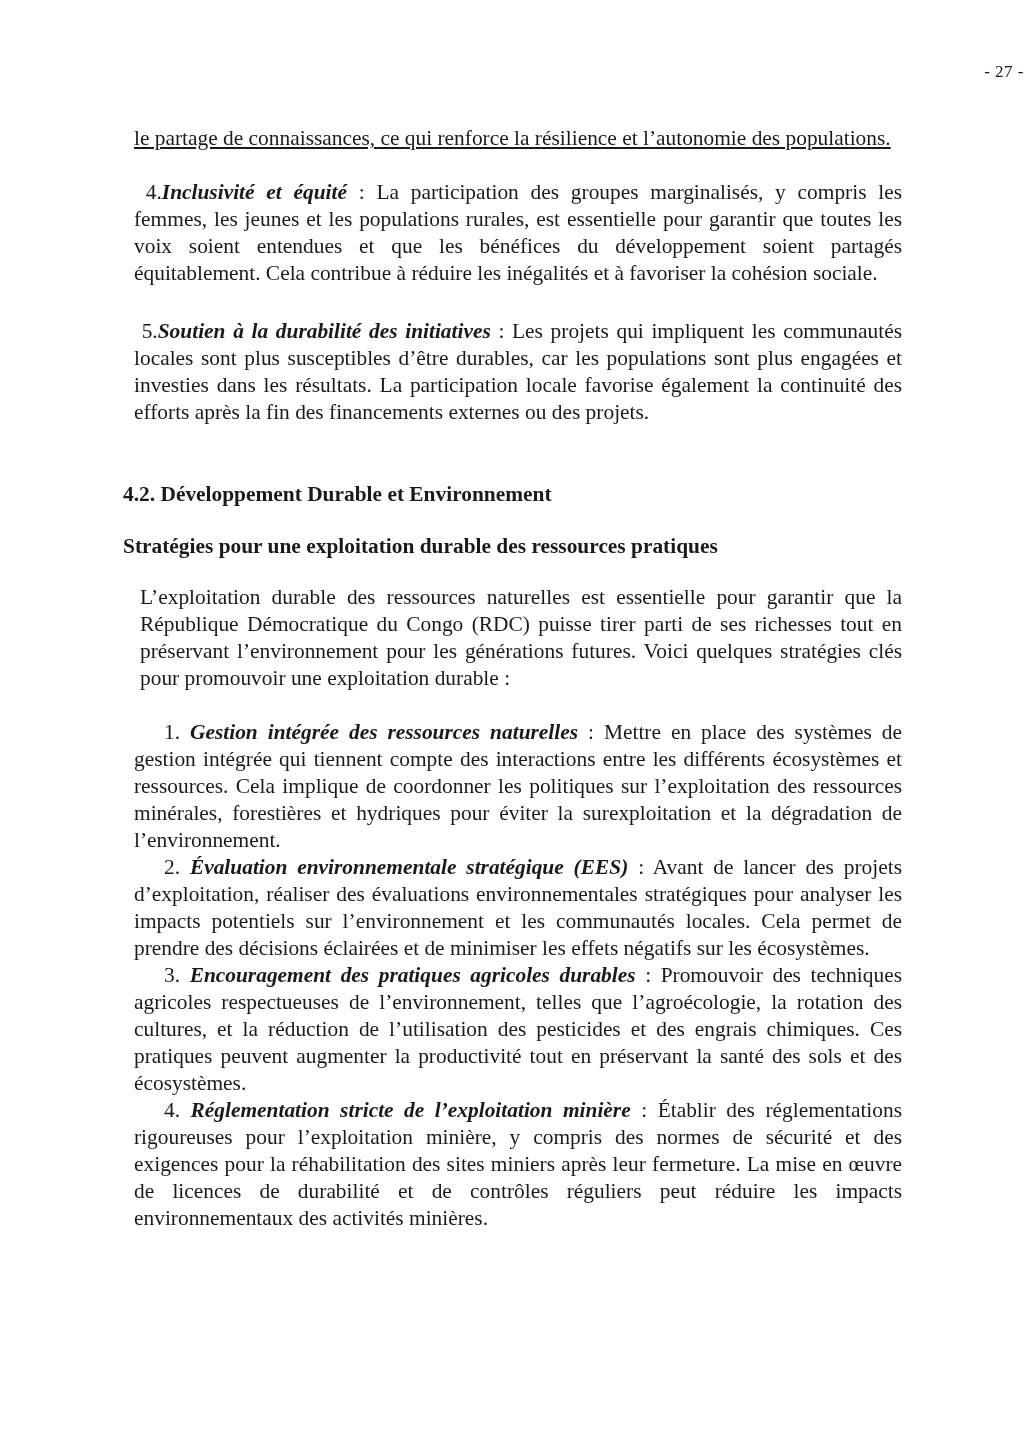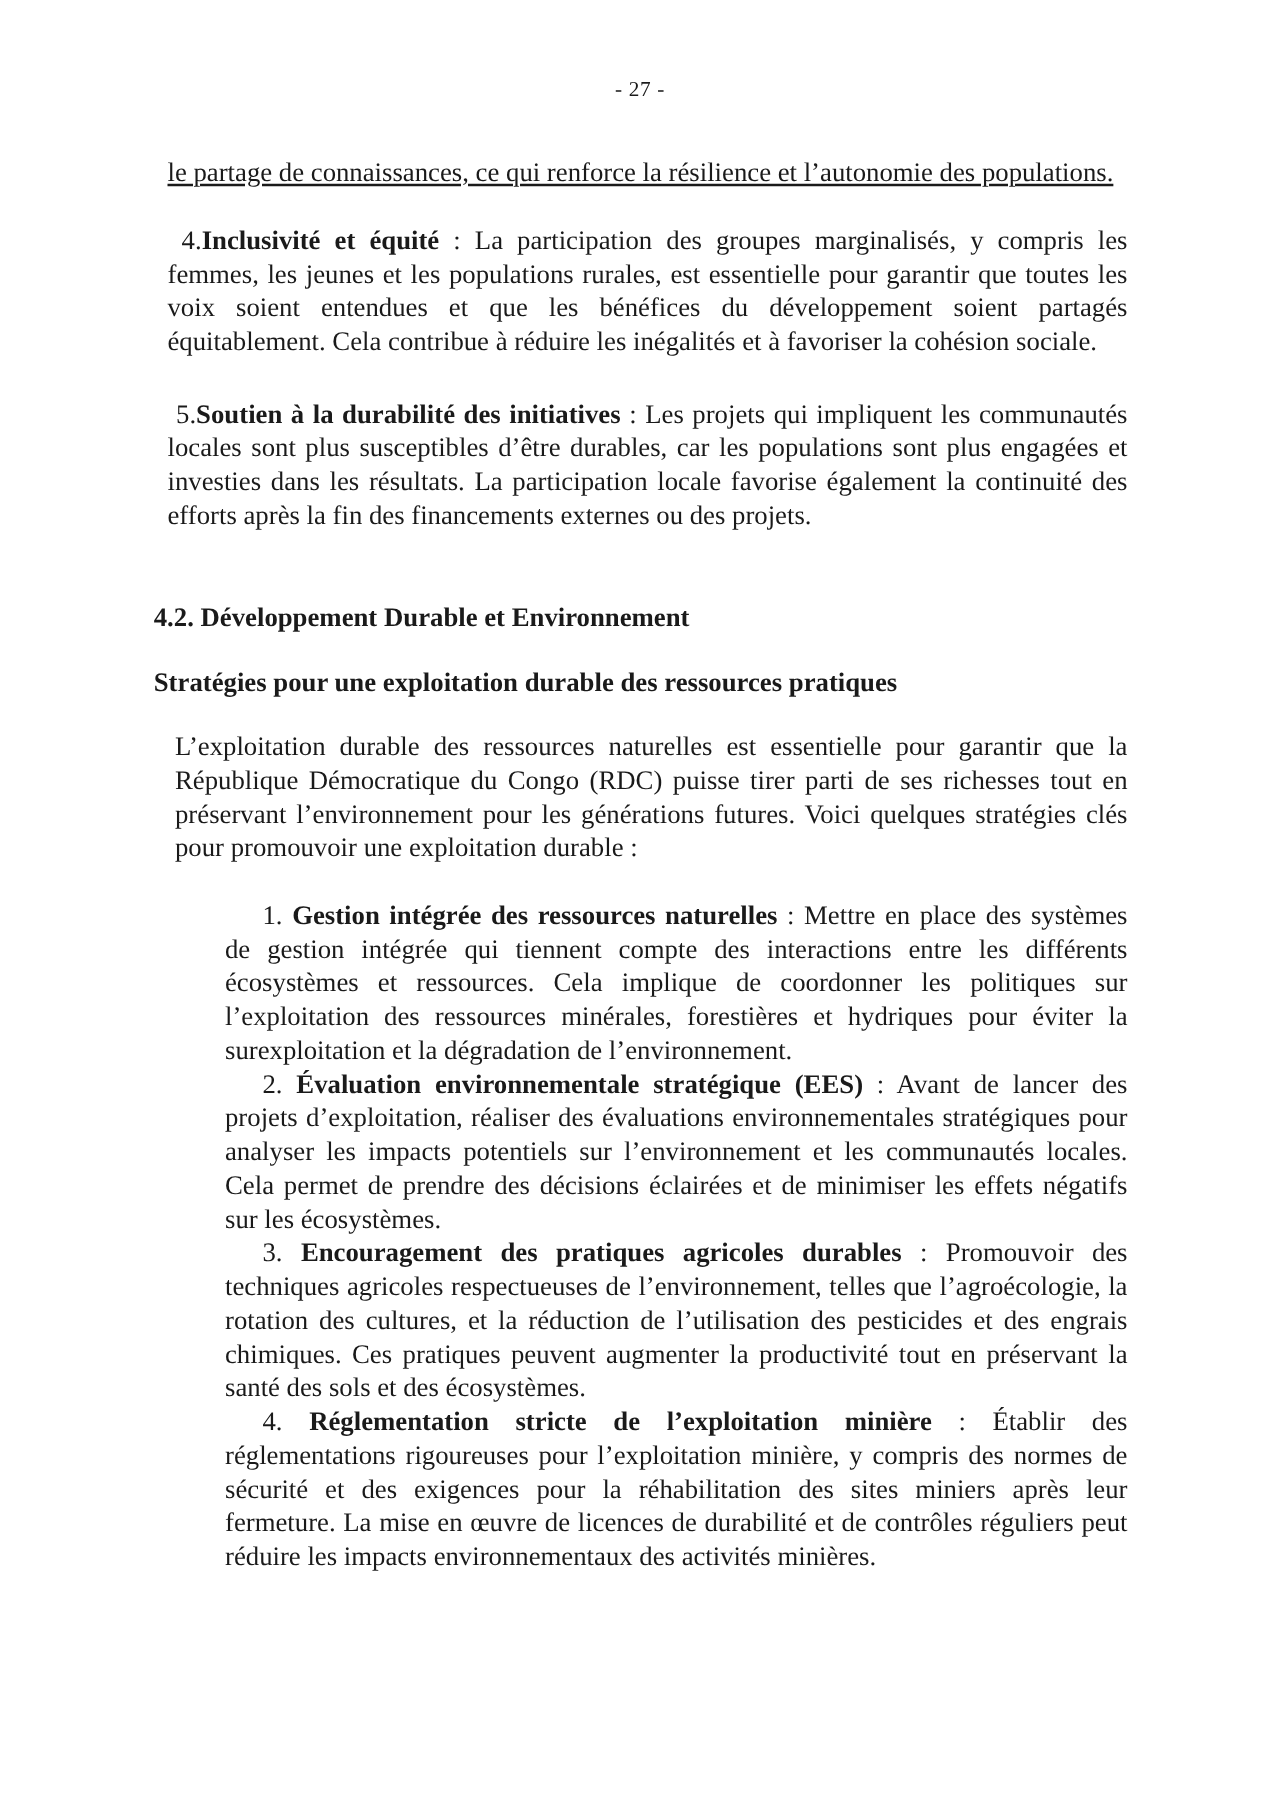--- a/index.html
+++ b/index.html
@@ -13,21 +13,21 @@
     position: relative;
     overflow: hidden;
     font-family: "Liberation Serif", "DejaVu Serif", serif;
     color: #1a1a1a;
   }
   .page-number {
     position: absolute;
     top: 62px;
     left: 0;
     width: 100%;
-    text-align: center;
+    text-align: right;
     font-size: 17px;
     letter-spacing: 0.5px;
   }
   .content {
     position: absolute;
     left: 134px;
     width: 768px;
   }
   p {
     margin: 0;
@@ -62,23 +62,23 @@
     left: 140px;
     top: 584px;
     width: 762px;
   }
   .strategies {
     position: absolute;
     left: 134px;
     top: 719px;
     width: 768px;
   }
-  .strategies p { text-indent: 30px; margin-left: 46px; }
+  .strategies p { text-indent: 30px; }
   .num { font-weight: normal; }
-  b { font-weight: bold; }
+  b { font-weight: bold; font-style: italic; }
 </style>
 </head>
 <body>
 
 <div class="page-number">- 27 -</div>
 
 <div class="content block1">
   <p>le partage de connaissances, ce qui renforce la résilience et l’autonomie des populations.</p>
 </div>
 

